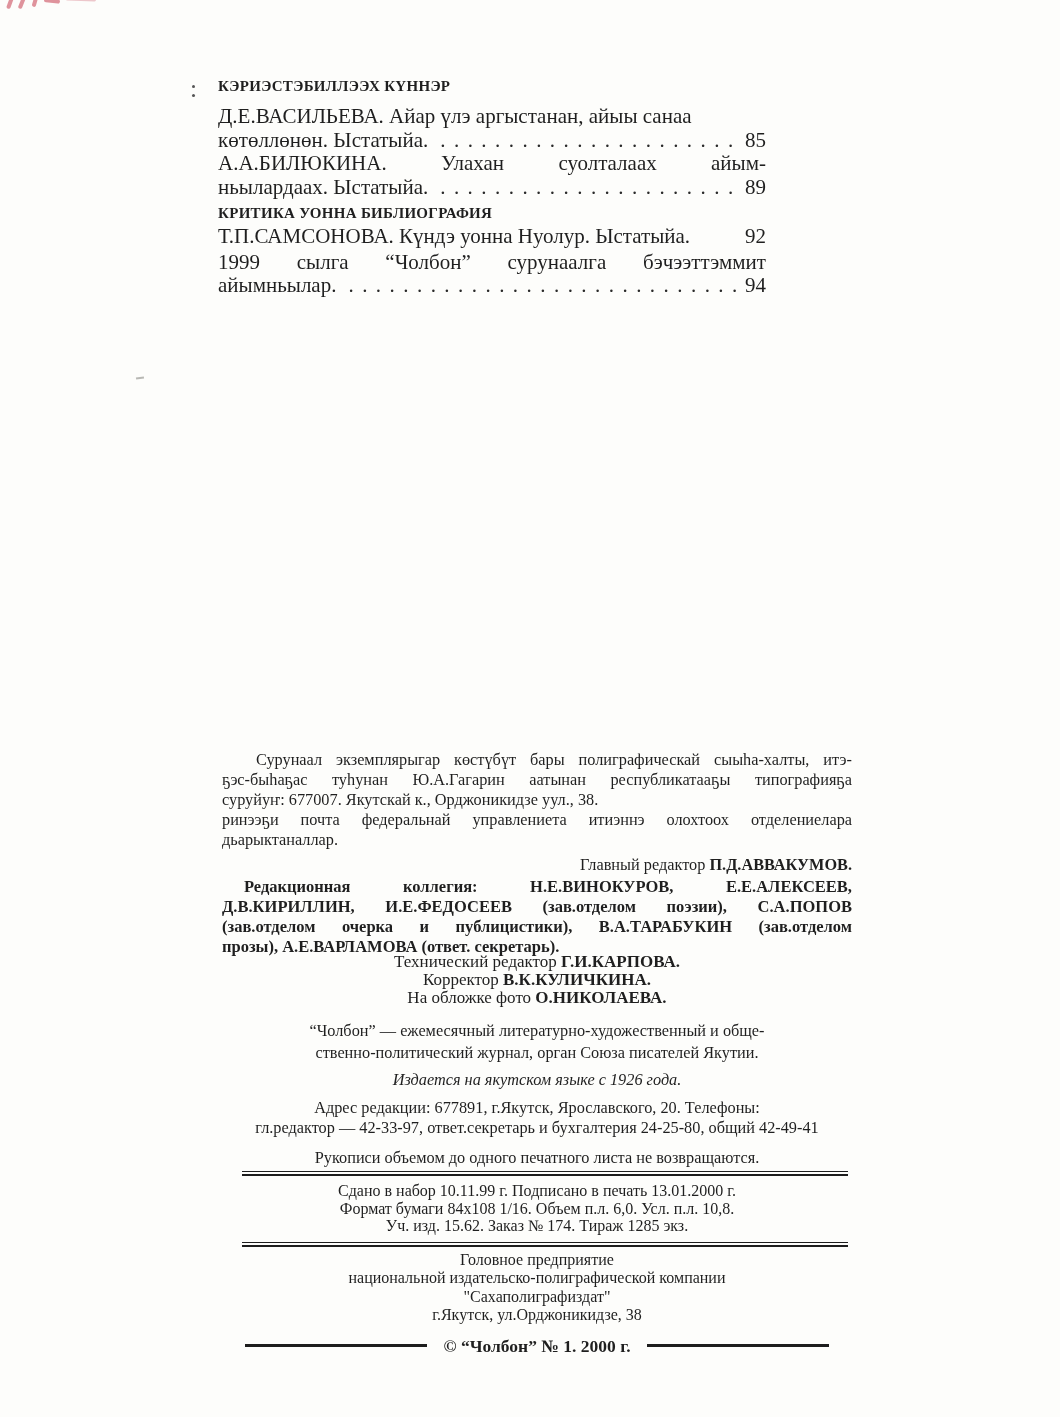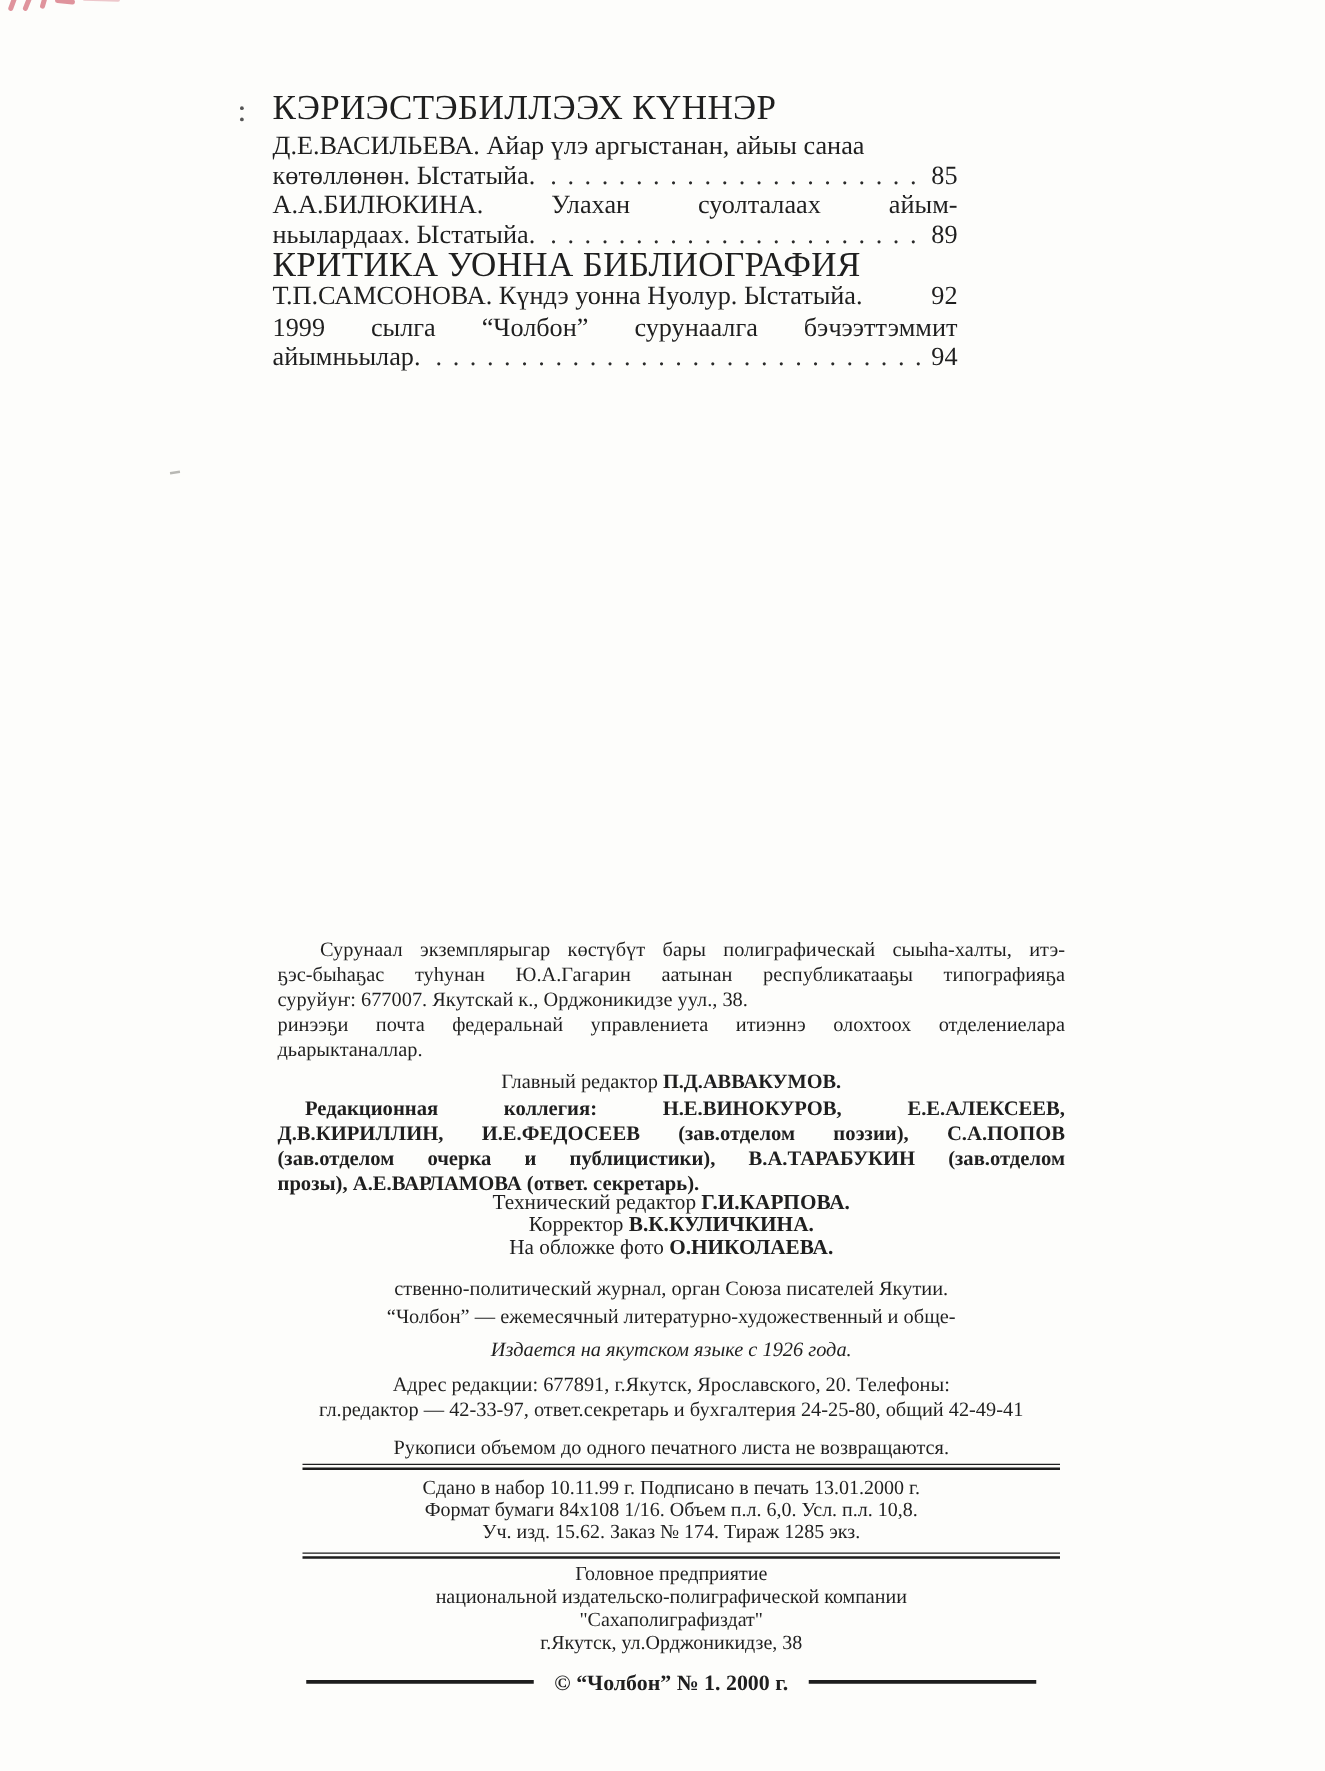--- a/index.html
+++ b/index.html
@@ -7,21 +7,21 @@
     width:1060px; height:1417px;
     background:#fdfdfb;
     color:#1f1f1f;
     font-family:"Liberation Serif", "DejaVu Serif", serif;
     position:relative;
     overflow:hidden;
   }
   
   .toc { position:absolute; left:218px; top:74px; width:548px; }
   .toc-header {
-    font-weight:normal; font-size:28px; line-height:25px;
+    font-weight:bold; font-size:15px; line-height:25px;
     letter-spacing:.3px; margin:0 0 6px 0;
   }
   .toc-header.second { margin-top:2px; margin-bottom:0; line-height:24px; }
   .toc-l1 { font-size:21px; line-height:23.5px; }
   .just { text-align:justify; text-align-last:justify; }
   .toc-row { display:flex; align-items:baseline; font-size:21px; line-height:23.5px; }
   .toc-text { flex:0 0 auto; white-space:nowrap; }
   .leader {
     flex:1 1 auto; overflow:hidden; white-space:nowrap;
     letter-spacing:1.6px; margin:0 6px 0 12px; color:#2a2a2a;
@@ -31,21 +31,21 @@
   .mt2 { margin-top:2px; }
   
   .colophon {
     position:absolute; left:222px; top:750px; width:630px;
     font-size:16.3px; line-height:20px;
   }
   .cp-just { text-align:justify; text-align-last:justify; }
   .indent { text-indent:34px; }
   .center { text-align:center; }
   .b { font-weight:bold; }
-  .chief { margin-top:4px; line-height:21px; }
+  .chief { margin-top:4px; line-height:21px;text-align:right; }
   .board { margin-top:2px; font-weight:bold; font-size:16.5px; line-height:20px; }
   .board .bd1 { text-indent:22px; }
   .tech { margin-top:-4px; line-height:18px; font-size:17px; }
   .about { margin-top:13px; line-height:22px; }
   .published { margin-top:6px; line-height:20px;font-style:italic; }
   .address { margin-top:8px; line-height:20px; }
   .manuscripts { margin-top:10px; line-height:20px; }
   .drule {
     margin:3px 4px 0 20px; height:2px;
     border-top:1.5px solid #1d1d1d; border-bottom:2.5px solid #1d1d1d;
@@ -162,22 +162,22 @@
       <span>Корректор</span>
       <span class="b">В.К.КУЛИЧКИНА.</span>
     </div>
     <div class="center">
       <span>На обложке фото</span>
       <span class="b">О.НИКОЛАЕВА.</span>
     </div>
   </div>
 
   <div class="about">
+    <div class="center">“Чолбон” — ежемесячный литературно-художественный и обще-</div>
     <div class="center">ственно-политический журнал, орган Союза писателей Якутии.</div>
-    <div class="center">“Чолбон” — ежемесячный литературно-художественный и обще-</div>
   </div>
 
   <div class="center published">Издается на якутском языке с 1926 года.</div>
 
   <div class="address">
     <div class="center">Адрес редакции: 677891, г.Якутск, Ярославского, 20. Телефоны:</div>
     <div class="center">гл.редактор — 42-33-97, ответ.секретарь и бухгалтерия 24-25-80, общий 42-49-41</div>
   </div>
 
   <div class="center manuscripts">Рукописи объемом до одного печатного листа не возвращаются.</div>

